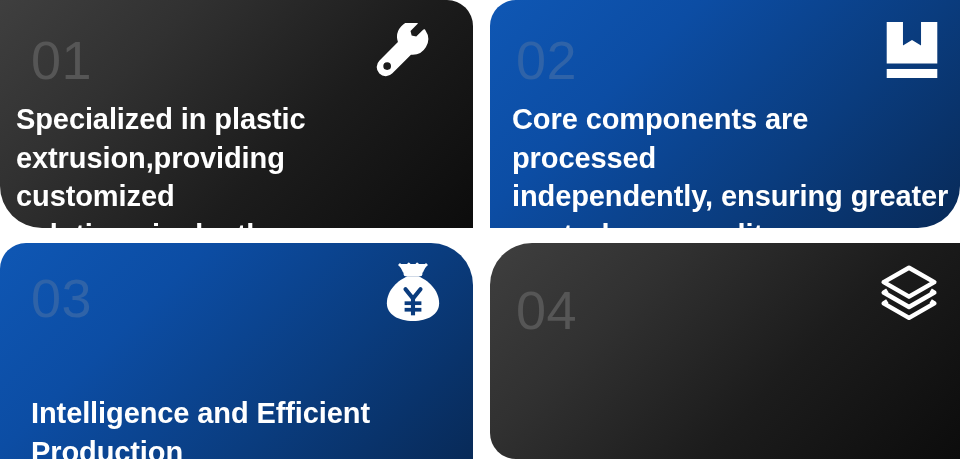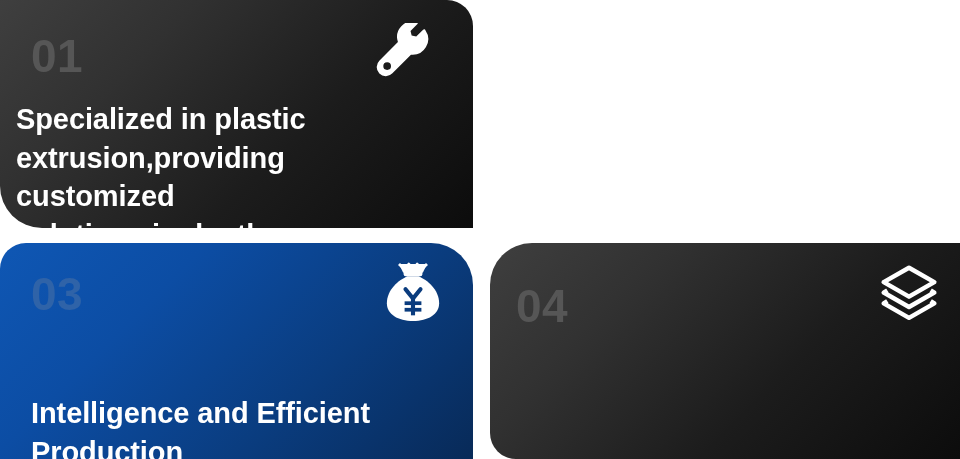--- a/index.html
+++ b/index.html
@@ -55,22 +55,22 @@
 
   .card-inner {
     position: relative;
     width: 100%;
     height: 100%;
   }
 
   
   .card-number {
     position: absolute;
-    font-size: 46px;
-    font-weight: 700;
+    font-size: 54px;
+    font-weight: 400;
     letter-spacing: 0.5px;
     line-height: 1;
     user-select: none;
   }
   .dark .card-number { color: #565656; }
   .blue .card-number { color: #2f63a8; }
 
   #card-1 .card-number { left: 31px; top: 33px; }
   #card-2 .card-number { left: 26px; top: 33px; }
   #card-3 .card-number { left: 31px; top: 28px; }
@@ -117,20 +117,37 @@
           <path d="M57.6 8.2a1.6 1.6 0 0 0-2.6-0.6l-7.9 7.9-5.2-1.3-1.3-5.2 7.9-7.9a1.6 1.6 0 0 0-0.7-2.6 18 18 0 0 0-21.6 23.2L5.2 42.8a10.4 10.4 0 1 0 14.7 14.7l21.2-21.2A18 18 0 0 0 57.6 8.2ZM13.9 53.6a4.4 4.4 0 1 1 0-8.8 4.4 4.4 0 0 1 0 8.8Z" fill="#ffffff"></path>
         </svg>
       </span>
 
       <div class="card-text">Specialized in plastic
 extrusion,providing customized
 solutions in depth</div>
     </div>
   </div>
 
+  <div class="card blue" id="card-2">
+    <div class="card-inner">
+      <div class="card-number">02</div>
+
+      <span class="card-icon">
+        <svg viewBox="0 0 56 62" fill="none" xmlns="http://www.w3.org/2000/svg">
+
+          <path d="M0 0h18v26l10-6 10 6V0h18v46H0V0Z" fill="#ffffff"></path>
+          <rect x="0" y="52" width="56" height="10" fill="#ffffff"></rect>
+        </svg>
+      </span>
+
+      <div class="card-text">Core components are processed
+independently, ensuring greater
+control over quality.</div>
+    </div>
+  </div>
 
   <div class="card blue" id="card-3">
     <div class="card-inner">
       <div class="card-number">03</div>
 
       <span class="card-icon">
         <svg viewBox="0 0 60 66" fill="none" xmlns="http://www.w3.org/2000/svg">
 
           <path d="M15 3h30l-4.5 9.5h-21L15 3Z" fill="#ffffff"></path>
           <path d="M15 3l6 6 4.5-6 4.5 6 4.5-6 4.5 6 6-6" stroke="#ffffff" stroke-width="3" stroke-linejoin="round" fill="none"></path>

